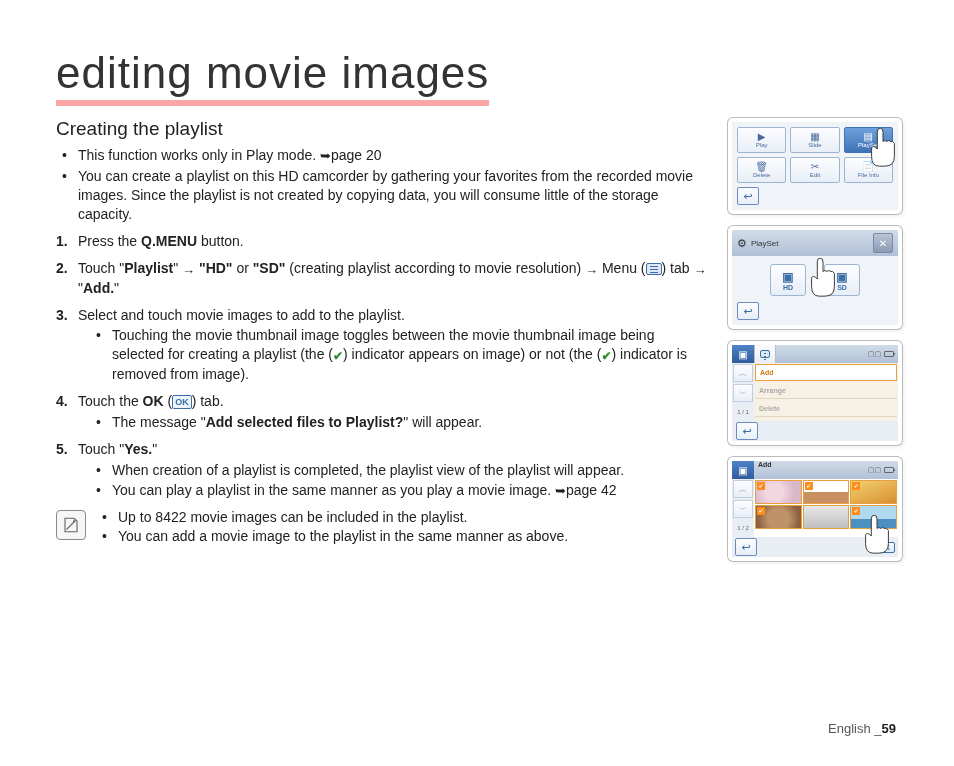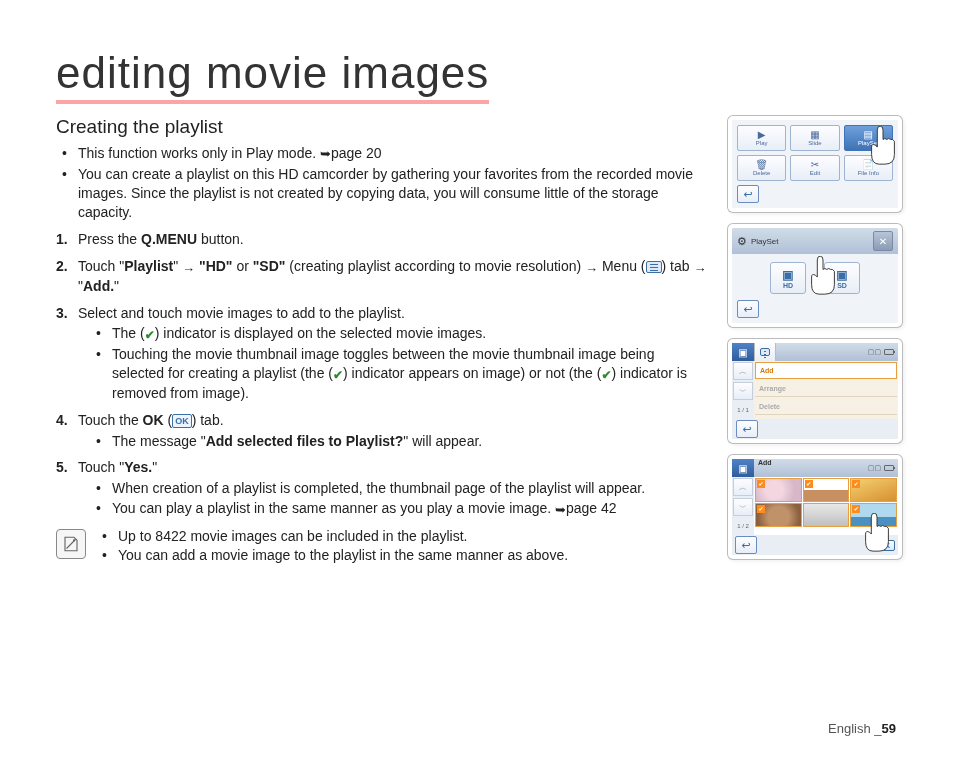--- a/index.html
+++ b/index.html
@@ -14,21 +14,21 @@
   .page {
     padding: 48px 52px 30px 56px;
     position: relative;
     height: 100%;
   }
   .page-title {
     font-size: 44px;
     font-weight: 300;
     letter-spacing: 1px;
     color: #333;
-    border-bottom: 4px solid #fca5a5;
+    border-bottom: 6px solid #fca5a5;
     display: inline-block;
     padding-bottom: 2px;
     margin-bottom: 10px;
     font-family: "Helvetica Neue", Arial, sans-serif;
   }
   .content-row { display: flex; gap: 20px; }
   .text-col { flex: 1; font-size: 14px; line-height: 1.35; }
   .screens-col {
     width: 174px;
     display: flex;
@@ -338,34 +338,33 @@
       <ol class="steps">
         <li>
           <span>Press the </span><span class="bold">Q.MENU</span><span> button.</span>
         </li>
         <li>
           <span>Touch "</span><span class="bold">Playlist</span><span>" </span><span class="arrow-icon right-arrow"></span><span class="bold"> "HD"</span><span> or </span><span class="bold">"SD"</span><span> (creating playlist according to movie resolution) </span><span class="arrow-icon right-arrow"></span><span> Menu (</span><span class="icon-menu"></span><span>) tab </span><span class="arrow-icon right-arrow"></span><span> "</span><span class="bold">Add.</span><span>"</span>
         </li>
         <li>
           <span>Select and touch movie images to add to the playlist.</span>
           <ul class="sub">
-            <li><span>The (</span><span class="icon-check"></span><span>) indicator is displayed on the selected movie images.</span></li>
             <li><span>Touching the movie thumbnail image toggles between the movie thumbnail image being selected for creating a playlist (the (</span><span class="icon-check"></span><span>) indicator appears on image) or not (the (</span><span class="icon-check"></span><span>) indicator is removed from image).</span></li>
           </ul>
         </li>
         <li>
           <span>Touch the </span><span class="bold">OK</span><span> (</span><span class="icon-ok">OK</span><span>) tab.</span>
           <ul class="sub">
             <li><span>The message "</span><span class="bold">Add selected files to Playlist?</span><span>" will appear.</span></li>
           </ul>
         </li>
         <li>
           <span>Touch "</span><span class="bold">Yes.</span><span>"</span>
           <ul class="sub">
-            <li>When creation of a playlist is completed, the thumbnail page of the playlist will appear.</li>
+            <li>When creation of a playlist is completed, the playlist view of the playlist will appear.</li>
             <li><span>You can play a playlist in the same manner as you play a movie image. </span><span class="arrow-icon"></span><span>page 42</span></li>
           </ul>
         </li>
       </ol>
 
       <div class="note-box">
         <div class="note-icon">
           <svg viewBox="0 0 24 24">
               <path d="M4 3 L16 3 L20 7 L20 21 L4 21 Z" fill="none" stroke="#666" stroke-width="1.5"></path>
               <path d="M6 18 L18 6" stroke="#666" stroke-width="1.5"></path>

